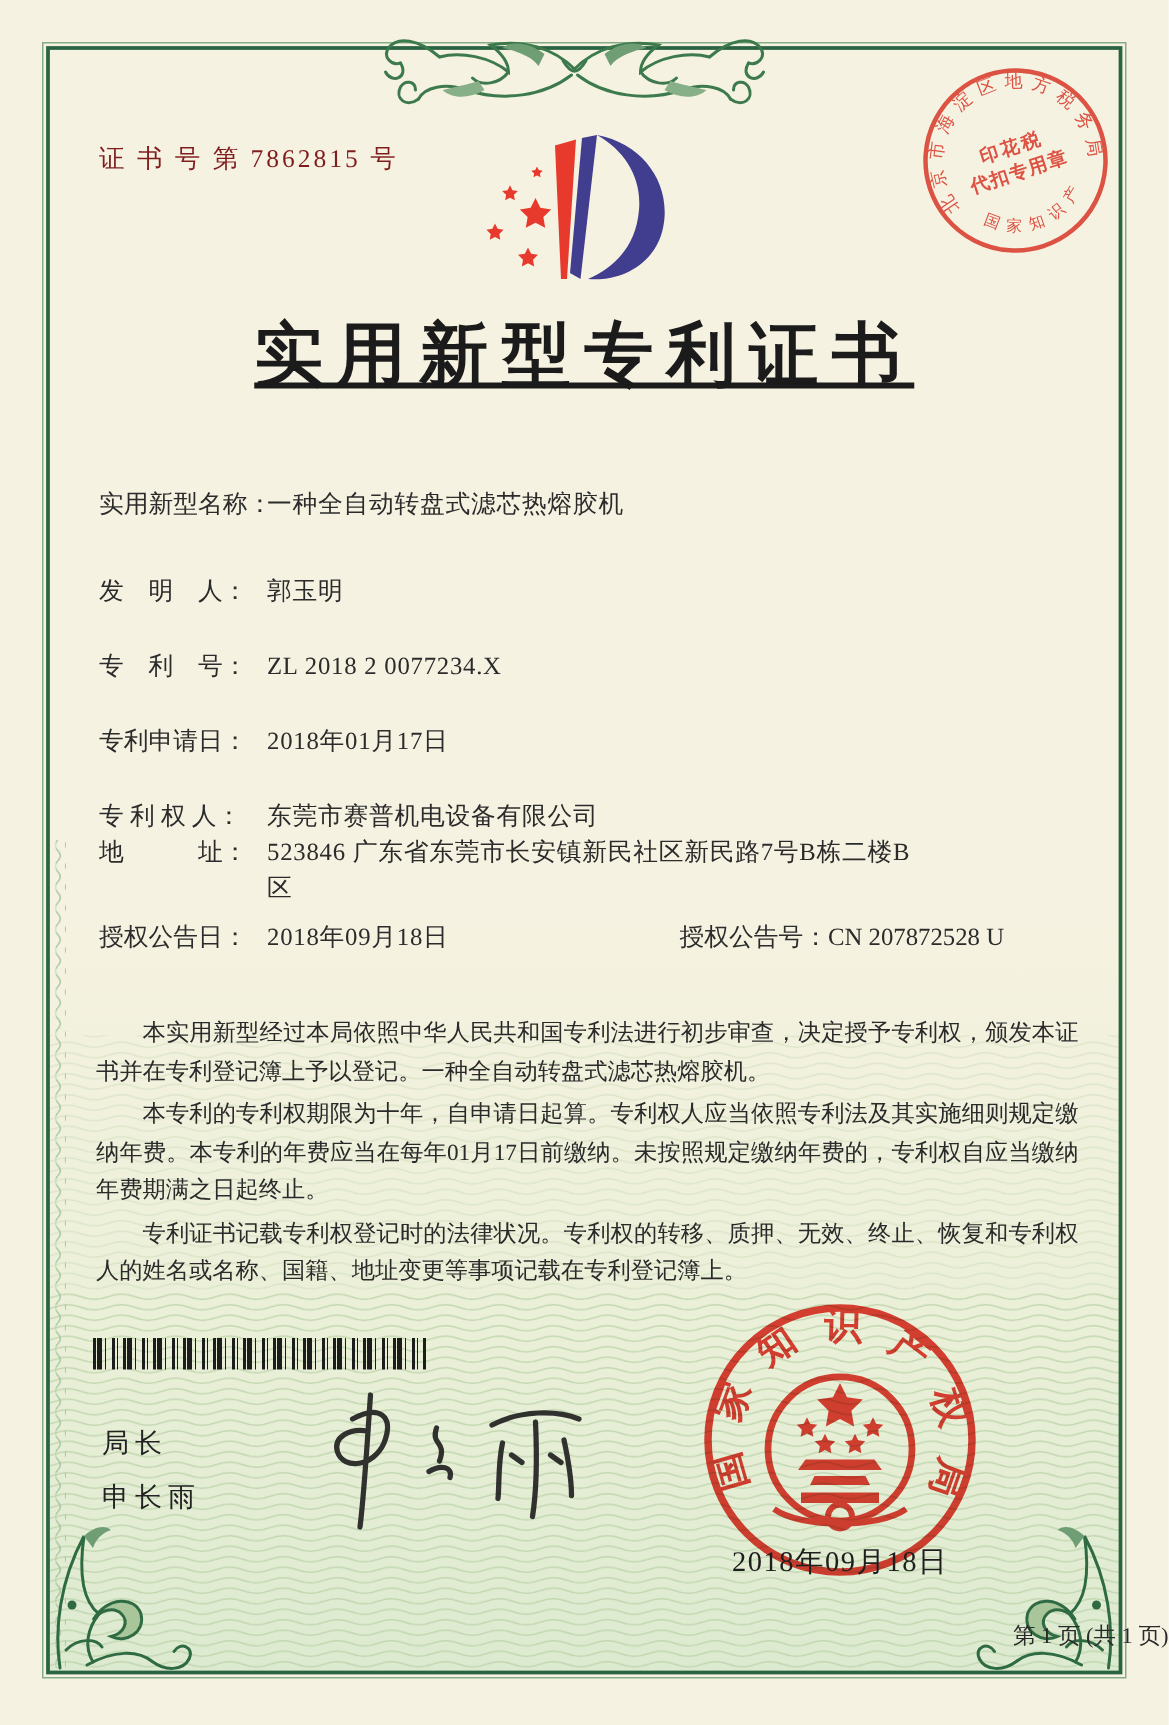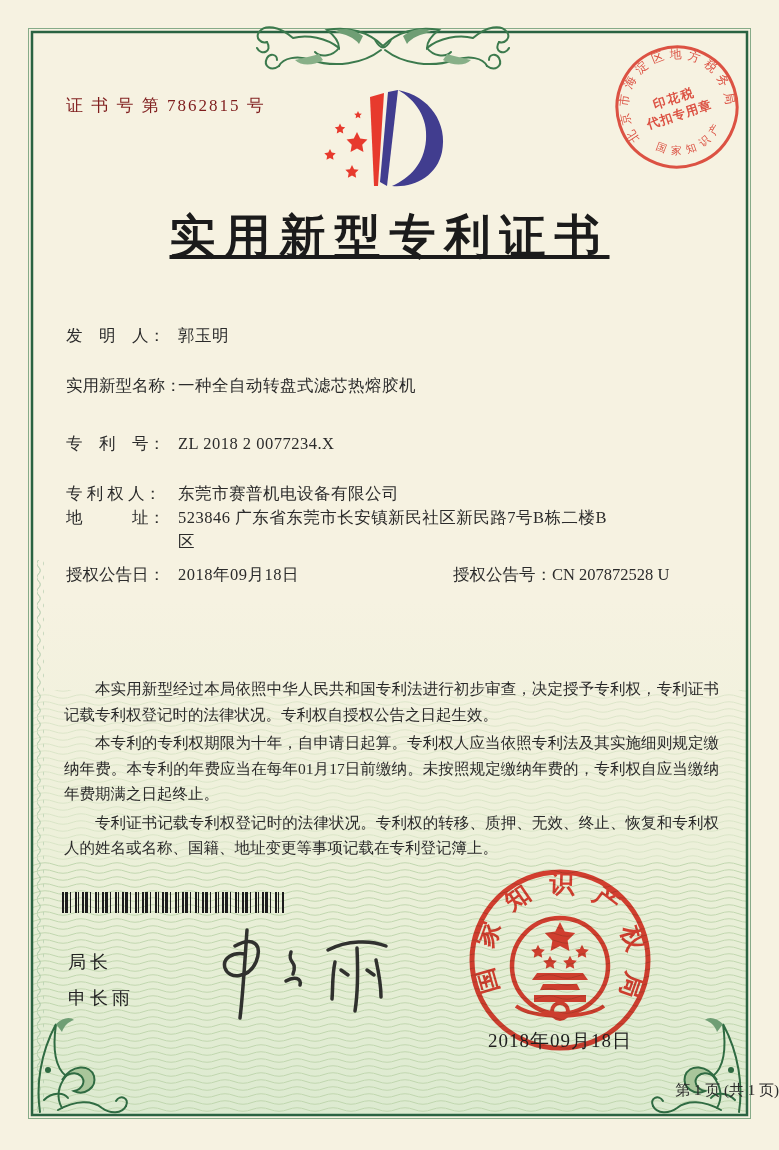--- a/index.html
+++ b/index.html
@@ -119,50 +119,54 @@
     <use href="#st" transform="translate(60,96) scale(0.7)"></use>
     <use href="#st" transform="translate(66,39) scale(0.4)"></use>
   </g>
 </svg>
 
 <div class="abs cert-no">证 书 号 第 7862815 号</div>
 
 <div class="abs title">实用新型专利证书</div>
 
 <div class="abs fields">
+  <div class="frow mb34">
+    <span class="lbl">实用新型名称：</span>
+    <span class="val">一种全自动转盘式滤芯热熔胶机</span>
+  </div>
   <div class="frow mb26">
     <span class="lbl">发　明　人：</span>
     <span class="val">郭玉明</span>
   </div>
-  <div class="frow mb34">
-    <span class="lbl">实用新型名称：</span>
-    <span class="val">一种全自动转盘式滤芯热熔胶机</span>
-  </div>
   <div class="frow mb26">
     <span class="lbl">专　利　号：</span>
     <span class="val">ZL 2018 2 0077234.X</span>
+  </div>
+  <div class="frow mb26">
+    <span class="lbl">专利申请日：</span>
+    <span class="val">2018年01月17日</span>
   </div>
   <div class="frow mb31">
     <span class="lbl">专 利 权 人：</span>
     <span class="val">东莞市赛普机电设备有限公司</span>
   </div>
   <div class="frow mb9">
     <span class="lbl">地　　　址：</span>
     <span class="val"><span>523846 广东省东莞市长安镇新民社区新民路7号B栋二楼B</span><br>
       <span>区</span></span>
   </div>
   <div class="frow grant-row">
     <span class="lbl">授权公告日：</span>
     <span class="val">2018年09月18日</span>
     <span class="grant-no"><span>授权公告号：</span><span>CN 207872528 U</span></span>
   </div>
 </div>
 
 <div class="abs paras">
-  <p>本实用新型经过本局依照中华人民共和国专利法进行初步审查，决定授予专利权，专利证书记载专利权登记时的法律状况。专利权自授权公告之日起生效。</p>
+  <p>本实用新型经过本局依照中华人民共和国专利法进行初步审查，决定授予专利权，颁发本证书并在专利登记簿上予以登记。一种全自动转盘式滤芯热熔胶机。</p>
   <p>本专利的专利权期限为十年，自申请日起算。专利权人应当依照专利法及其实施细则规定缴纳年费。本专利的年费应当在每年01月17日前缴纳。未按照规定缴纳年费的，专利权自应当缴纳年费期满之日起终止。</p>
   <p>专利证书记载专利权登记时的法律状况。专利权的转移、质押、无效、终止、恢复和专利权人的姓名或名称、国籍、地址变更等事项记载在专利登记簿上。</p>
 </div>
 
 <div class="abs barcode"></div>
 
 <div class="abs signer-title">局长</div>
 <div class="abs signer-name">申长雨</div>
 
 <svg class="abs" style="left:195px;top:918px" width="210" height="110" viewBox="0 0 210 110">

